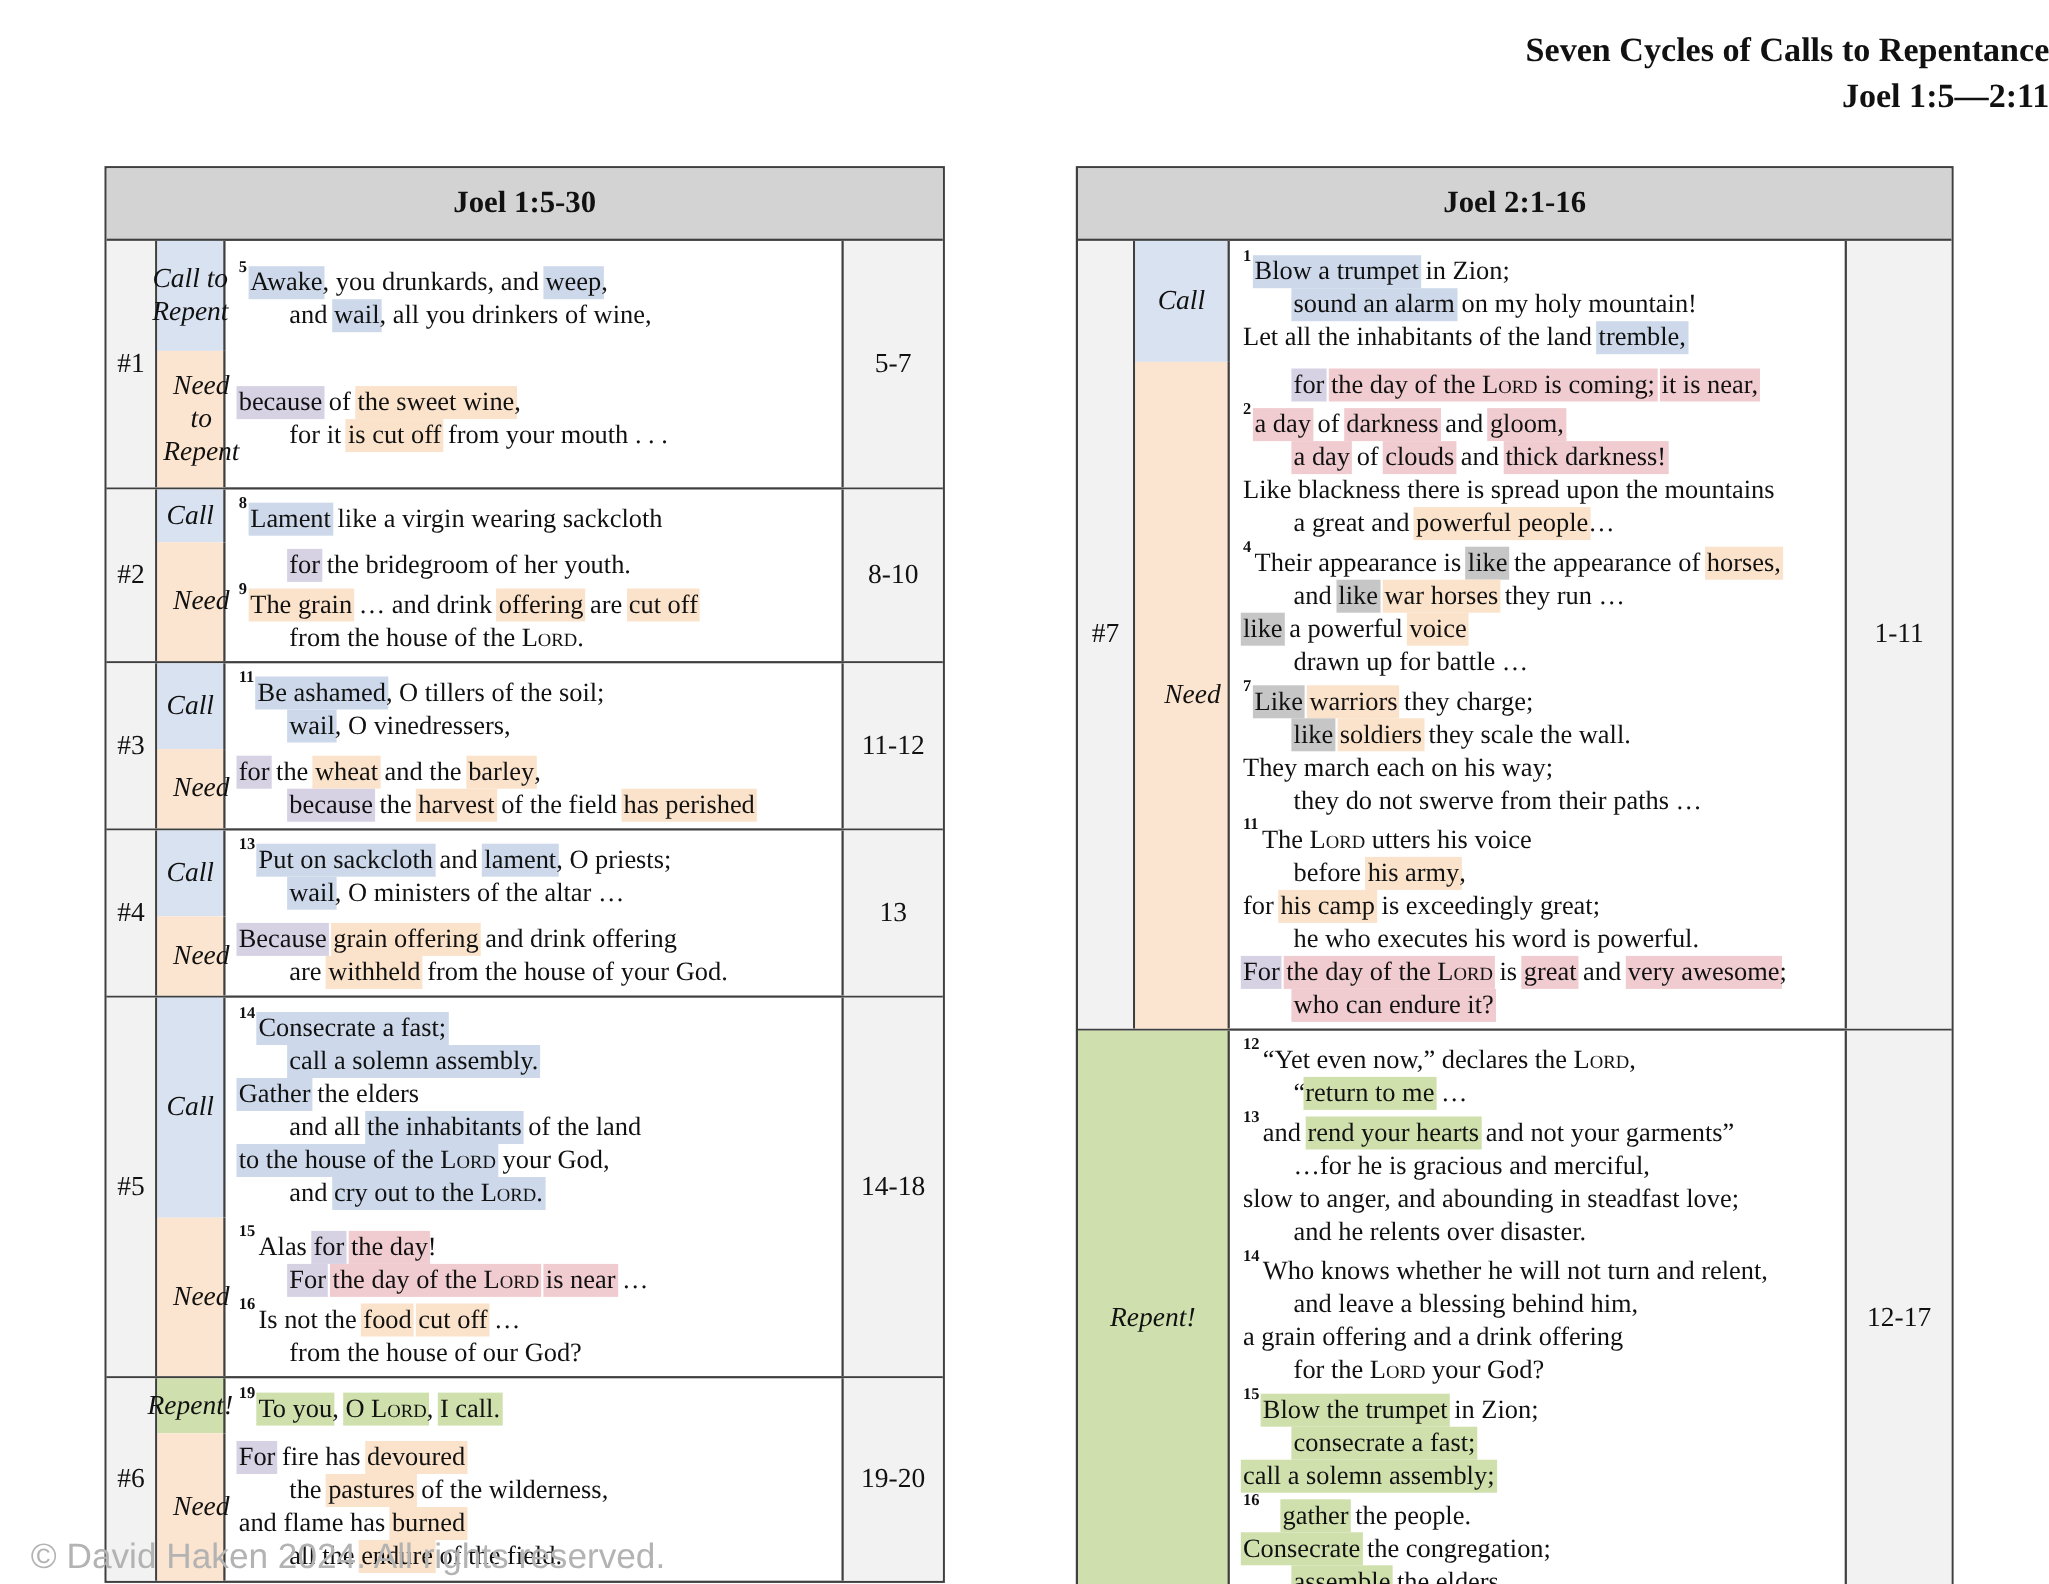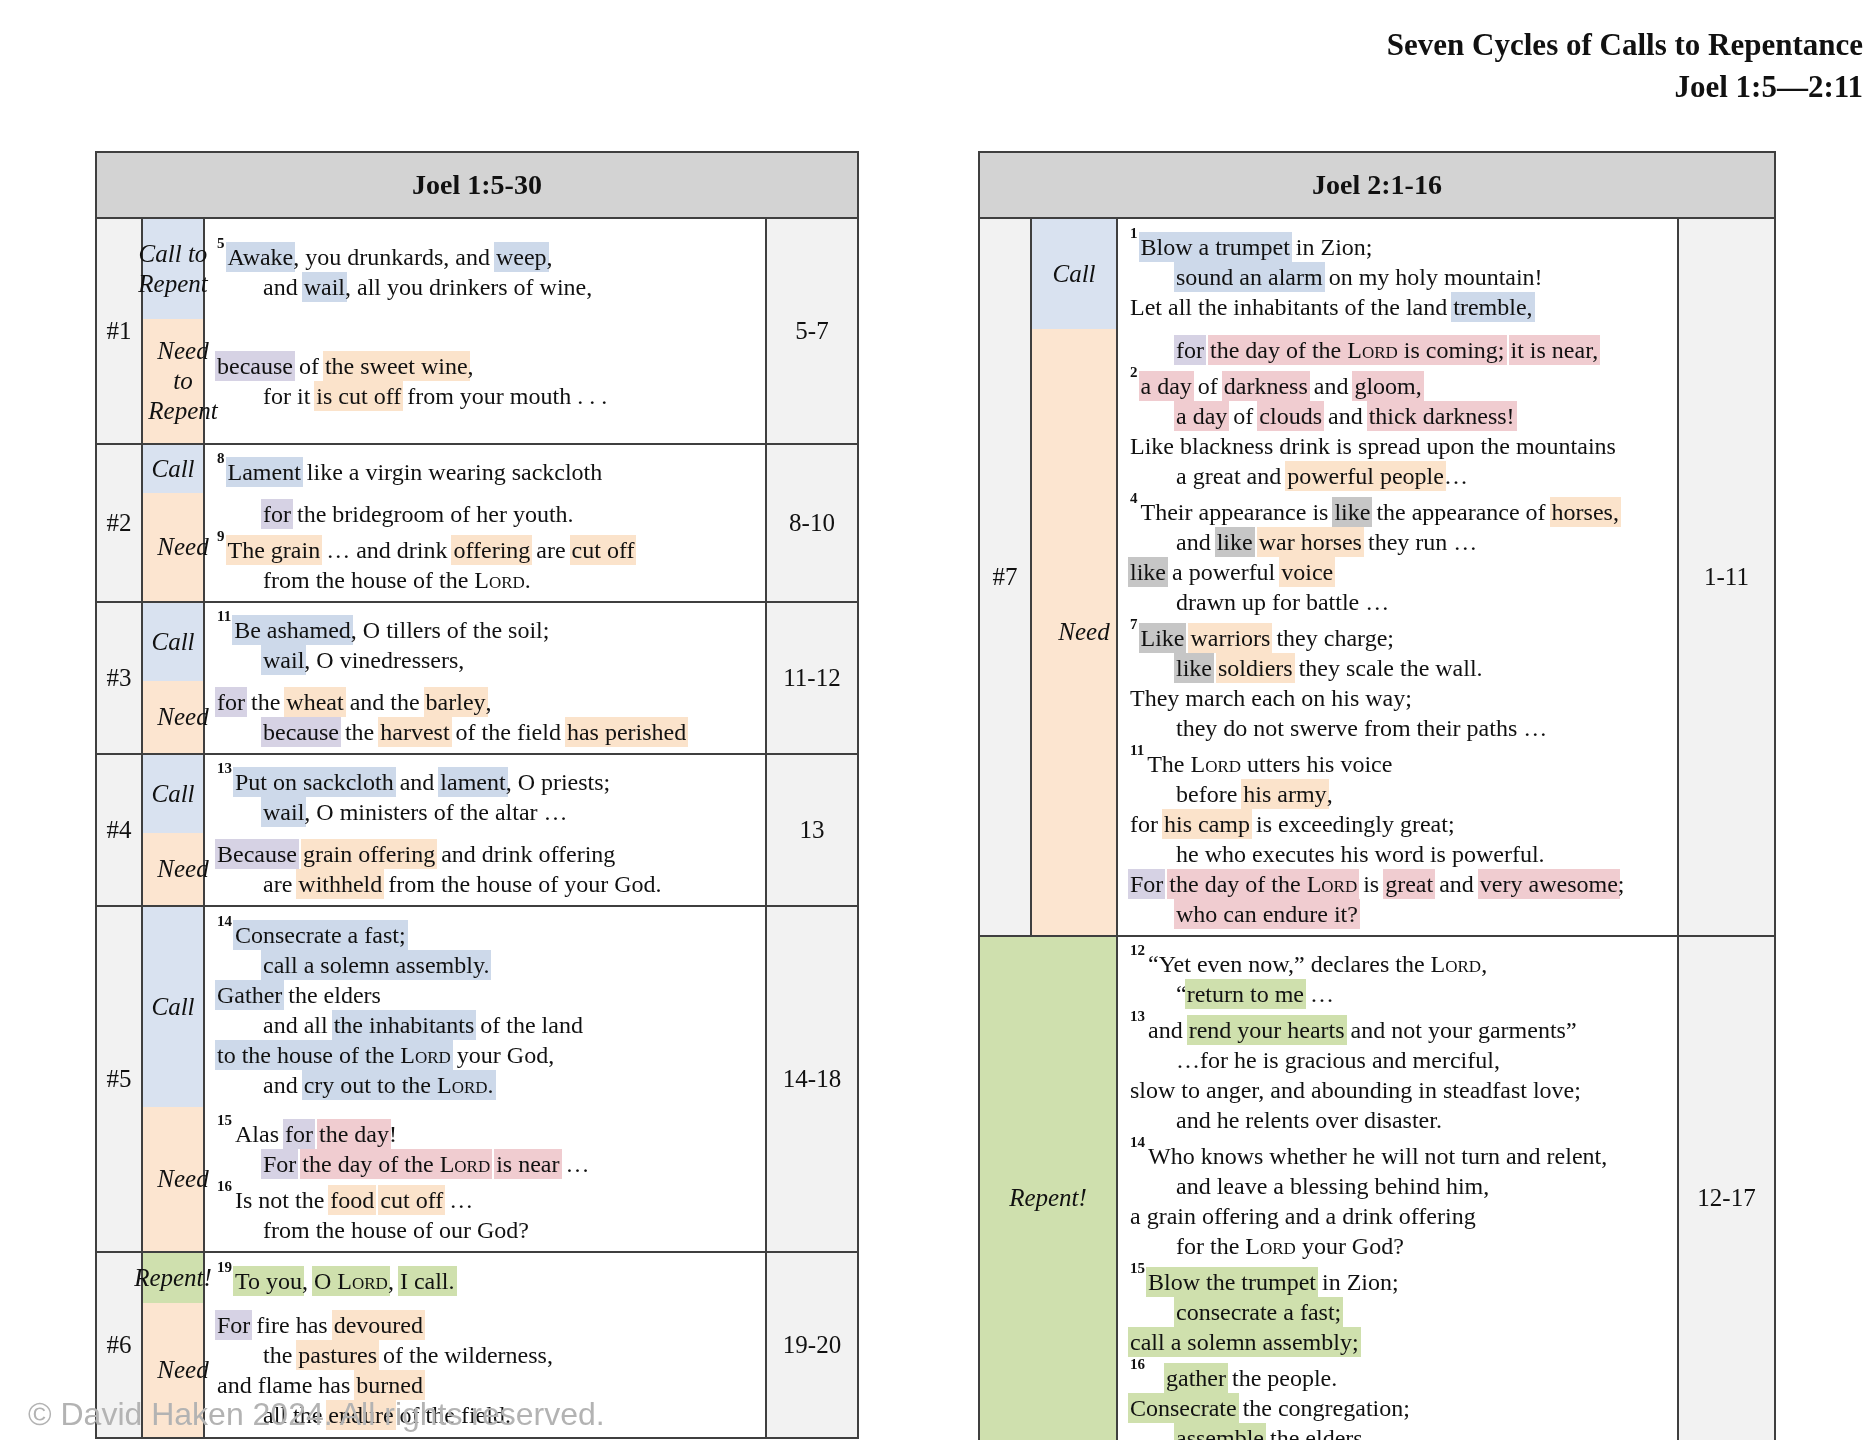--- a/index.html
+++ b/index.html
@@ -205,21 +205,21 @@
               <div class="line ind"><span class="hb">sound an alarm</span> on my holy mountain!</div>
               <div class="line">Let all the inhabitants of the land <span class="hb">tremble,</span></div>
             </div>
           </div>
           <div class="sub t1r0s1">
             <div class="labcell bg-need">Need</div>
             <div class="txtcell">
               <div class="line ind"><span class="hv">for</span> <span class="hr">the day of the <span class="lord">Lord</span> is coming;</span> <span class="hr">it is near,</span></div>
               <div class="line"><sup class="sup">2</sup><span class="hr">a day</span> of <span class="hr">darkness</span> and <span class="hr">gloom,</span></div>
               <div class="line ind"><span class="hr">a day</span> of <span class="hr">clouds</span> and <span class="hr">thick darkness!</span></div>
-              <div class="line">Like blackness drink is spread upon the mountains</div>
+              <div class="line">Like blackness there is spread upon the mountains</div>
               <div class="line ind">a great and <span class="hp">powerful people</span>…</div>
               <div class="line"><sup class="sup">4</sup>Their appearance is <span class="hy">like</span> the appearance of <span class="hp">horses,</span></div>
               <div class="line ind">and <span class="hy">like</span> <span class="hp">war horses</span> they run …</div>
               <div class="line"><span class="hy">like</span> a powerful <span class="hp">voice</span></div>
               <div class="line ind">drawn up for battle …</div>
               <div class="line"><sup class="sup">7</sup><span class="hy">Like</span> <span class="hp">warriors</span> they charge;</div>
               <div class="line ind"><span class="hy">like</span> <span class="hp">soldiers</span> they scale the wall.</div>
               <div class="line">They march each on his way;</div>
               <div class="line ind">they do not swerve from their paths …</div>
               <div class="line"><sup class="sup">11</sup>The <span class="lord">Lord</span> utters his voice</div>

